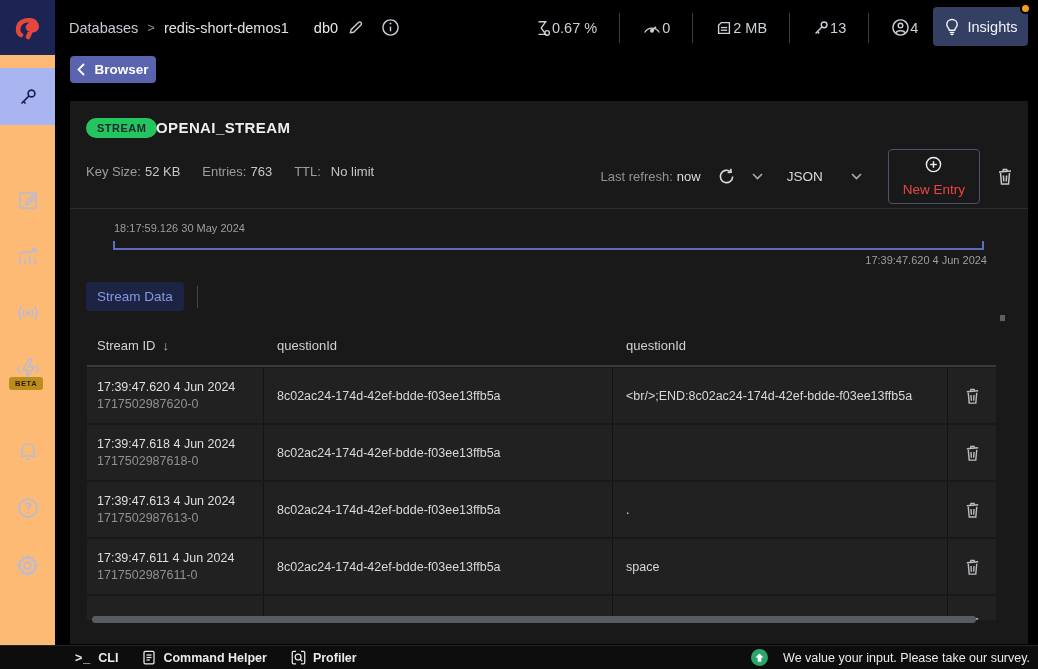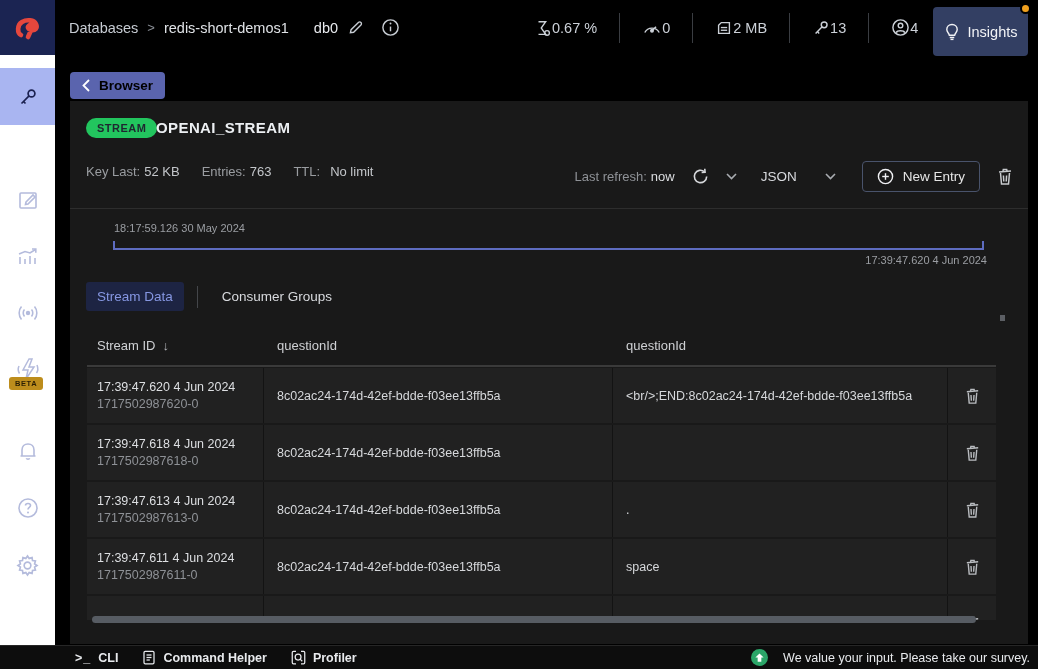--- a/index.html
+++ b/index.html
@@ -14,54 +14,54 @@
     gap:9px; color:#c7ccd3; font-size:14.5px; }
   .bc-link { text-underline-offset:3px; color:#c7ccd3; cursor:pointer; }
   .bc-sep { color:#8a8f96; font-size:13px; }
   .bc-name { color:#dfe2e6; }
   .bc-alias { color:#e8eaee; margin-left:16px; }
   .icon-btn { display:inline-flex; align-items:center; justify-content:center; color:#c7ccd3; }
   .metrics { position:absolute; left:512px; top:0; height:55px; display:flex; align-items:center; color:#ccd1d8; font-size:14.5px; }
   .metric { display:flex; align-items:center; gap:0; padding:0 22px; }
   .metric svg { color:#ccd1d8; }
   .m-div { width:1px; height:30px; background:#3a3d42; }
-  .insights-btn { position:absolute; right:10px; top:7px; width:95px; height:49px; background:#333f63;
+  .insights-btn { position:absolute; right:10px; top:7px; width:95px; height:39px; background:#333f63;
     border-radius:4px; display:flex; align-items:center; justify-content:center; gap:8px;
     color:#f2f3f6; font-size:14.5px; cursor:pointer; }
   .insights-dot { position:absolute; right:-3px; top:-4px; width:11px; height:11px; border-radius:50%;
     background:#f0a01e; border:2px solid #000; }
 
   
-  .sidebar { position:absolute; top:55px; left:0; width:55px; height:590px; background:#ffffff;padding-left:28px; }
+  .sidebar { position:absolute; top:55px; left:0; width:55px; height:590px; background:#fdba74;padding-left:28px; }
   .side-item { position:absolute; left:0; width:55px; height:56px; display:flex; align-items:center;
     justify-content:center; color:#b4bbdc; cursor:pointer; }
   .side-item.active { background:#a9b5f1; color:#1b2150; height:57px; }
   .beta-badge { position:absolute; left:9px; top:322px; background:#bd8d1c; color:#2b1f04;
     font-size:7.5px; font-weight:bold; letter-spacing:.6px; padding:2px 6px; border-radius:3px; }
   .side-div { position:absolute; left:14px; top:600px; width:28px; height:1px; background:#4a5282; }
 
   
-  .browser-btn { position:absolute; left:70px; top:72px; width:95px; height:27px; background:#5a64ae;
+  .browser-btn { position:absolute; left:70px; top:56px; width:86px; height:27px; background:#5a64ae;
     border-radius:4px; display:flex; align-items:center; justify-content:center; gap:9px;
-    color:#000000; font-size:13.5px; font-weight:bold; cursor:pointer; }
+    color:#ffffff; font-size:13.5px; font-weight:bold; cursor:pointer; }
 
   
   .main { position:absolute; left:70px; top:101px; width:958px; height:543px; background:#191919; overflow:hidden; }
   .type-badge { position:absolute; left:16px; top:17px; background:#22c55e; color:#1f2630;
     font-size:11px; font-weight:bold; letter-spacing:.5px; padding:4px 11px; border-radius:10px; }
   .key-name { position:absolute; left:86px; top:18px; color:#eceff2; font-size:15px; font-weight:bold; letter-spacing:.4px; }
 
   .meta-row { position:absolute; left:16px; top:63px; display:flex; gap:22px; font-size:13px; color:#9a9da1; }
   .meta-val { color:#c3c6ca; margin-left:4px; }
   .controls { position:absolute; right:14px; top:55px; height:40px; display:flex; align-items:center; gap:16px; color:#c3c6ca; }
   .lr-label { color:#8f9297; font-size:13px; }
   .lr-val { color:#dcdee1; font-size:13px; margin-left:4px; }
   .fmt-select { display:flex; align-items:center; gap:28px; color:#d8dade; font-size:13.5px; cursor:pointer; margin-left:8px; }
   .new-entry { display:flex; align-items:center; gap:9px; border:1px solid #49536b; border-radius:4px;
-    padding:6px 14px; color:#e5e5e5; font-size:13.5px; cursor:pointer; margin-left:10px; }
+    padding:6px 14px; color:#ef4444; font-size:13.5px; cursor:pointer; margin-left:10px;flex-direction:column; }
   .hdr-div { position:absolute; left:0; top:107px; width:958px; height:1px; background:#2d2d2d; }
 
   
   .tl-start { position:absolute; left:44px; top:121px; font-size:11px; color:#9b9ea3; }
   .tl-bar { position:absolute; left:43px; top:140px; width:871px; height:9px;
     border-left:2px solid #5e6cc0; border-right:2px solid #5e6cc0; border-bottom:2px solid #5e6cc0; cursor:pointer; }
   .tl-end { position:absolute; right:41px; top:153px; font-size:11px; color:#9b9ea3; }
 
   
   .tabs { position:absolute; left:16px; top:181px; display:flex; align-items:center; gap:13px; font-size:13.5px; }
@@ -257,21 +257,21 @@
     <path d="M7 1 L1.5 6.5 L7 12"></path>
   </svg>
   <span>Browser</span>
 </div>
 
 <div class="main">
   <span class="type-badge">STREAM</span>
   <span class="key-name">OPENAI_STREAM</span>
 
   <div class="meta-row">
-    <span><span>Key Last:</span><span class="meta-val">52 KB</span></span>
+    <span><span>Key Size:</span><span class="meta-val">52 KB</span></span>
     <span><span>Entries:</span><span class="meta-val">763</span></span>
     <span><span>TTL:</span><span class="meta-val" style="margin-left:10px">No limit</span></span>
   </div>
 
   <div class="controls">
     <span><span class="lr-label">Last refresh:</span><span class="lr-val">now</span></span>
     <span class="icon-btn">
       <svg width="19" height="19" viewBox="0 0 20 20" fill="none" stroke="#d5d7da" stroke-width="1.7">
         <path d="M16.5 10 A6.5 6.5 0 1 1 14.2 5"></path>
           <path d="M14.5 1.8 L14.8 5.4 L11.2 5.6"></path>
@@ -308,21 +308,20 @@
   </div>
   <div class="hdr-div"></div>
 
   <span class="tl-start">18:17:59.126 30 May 2024</span>
   <div class="tl-bar"></div>
   <span class="tl-end">17:39:47.620 4 Jun 2024</span>
 
   <div class="tabs">
     <span class="tab active">Stream Data</span>
     <span class="tab-div"></span>
-    <span class="tab">Consumer Groups</span>
   </div>
 
   <div class="tbl-head">
     <span class="th1">
       <span>Stream ID</span>
       <span class="sort-arrow">↓</span>
     </span>
     <span class="th2">questionId</span>
     <span class="th3">questionId</span>
   </div>

